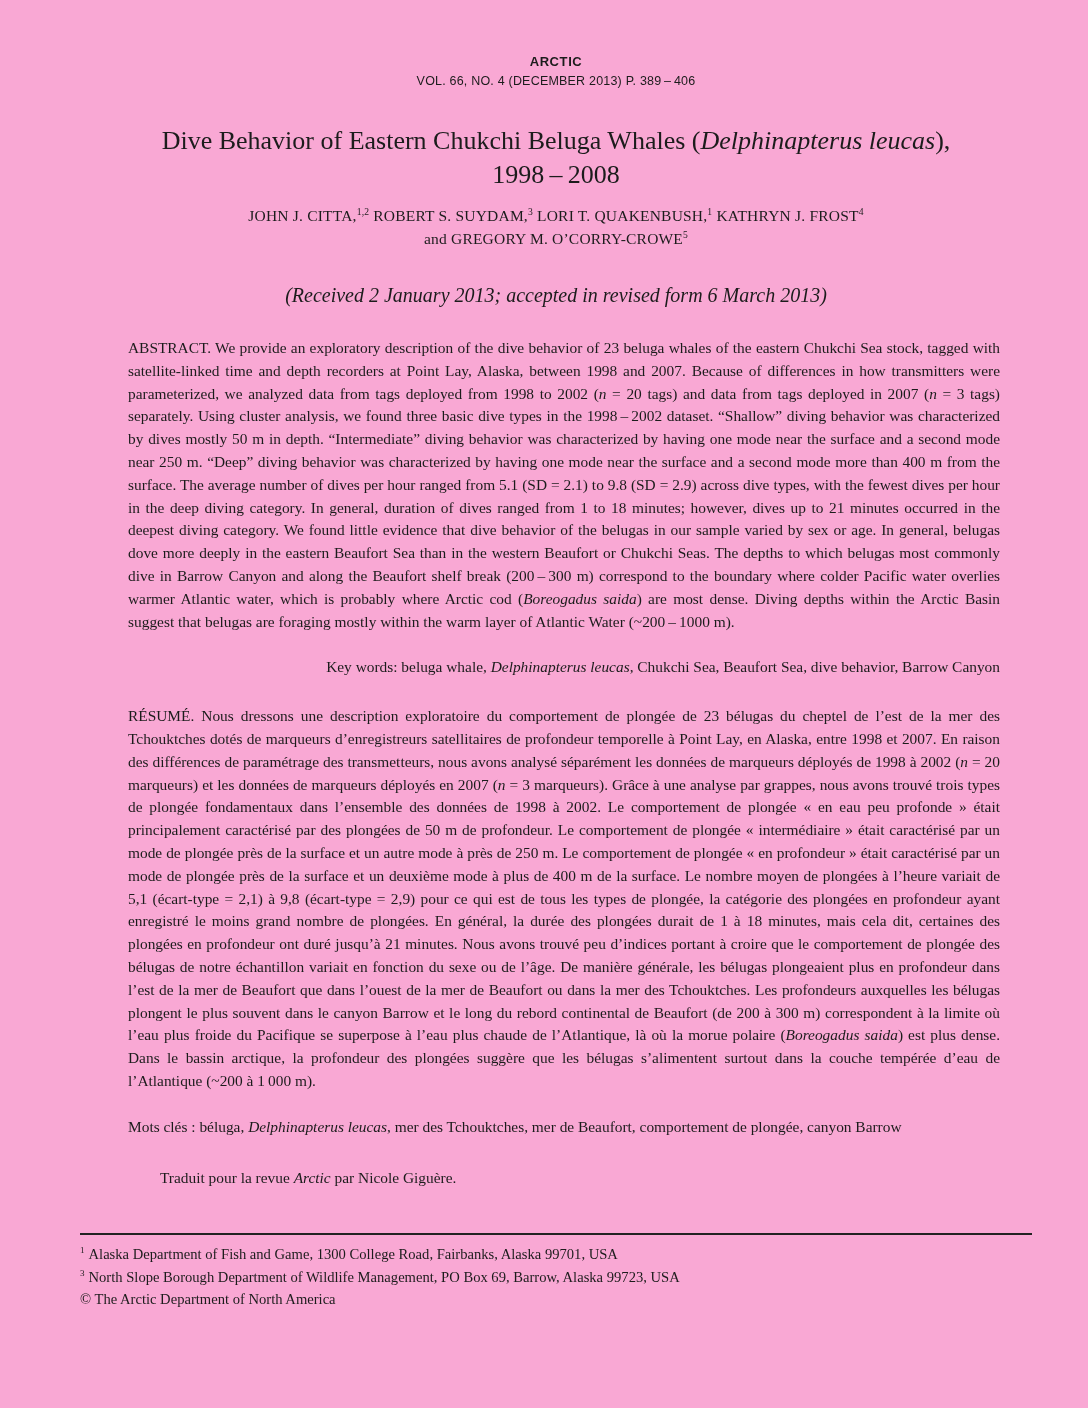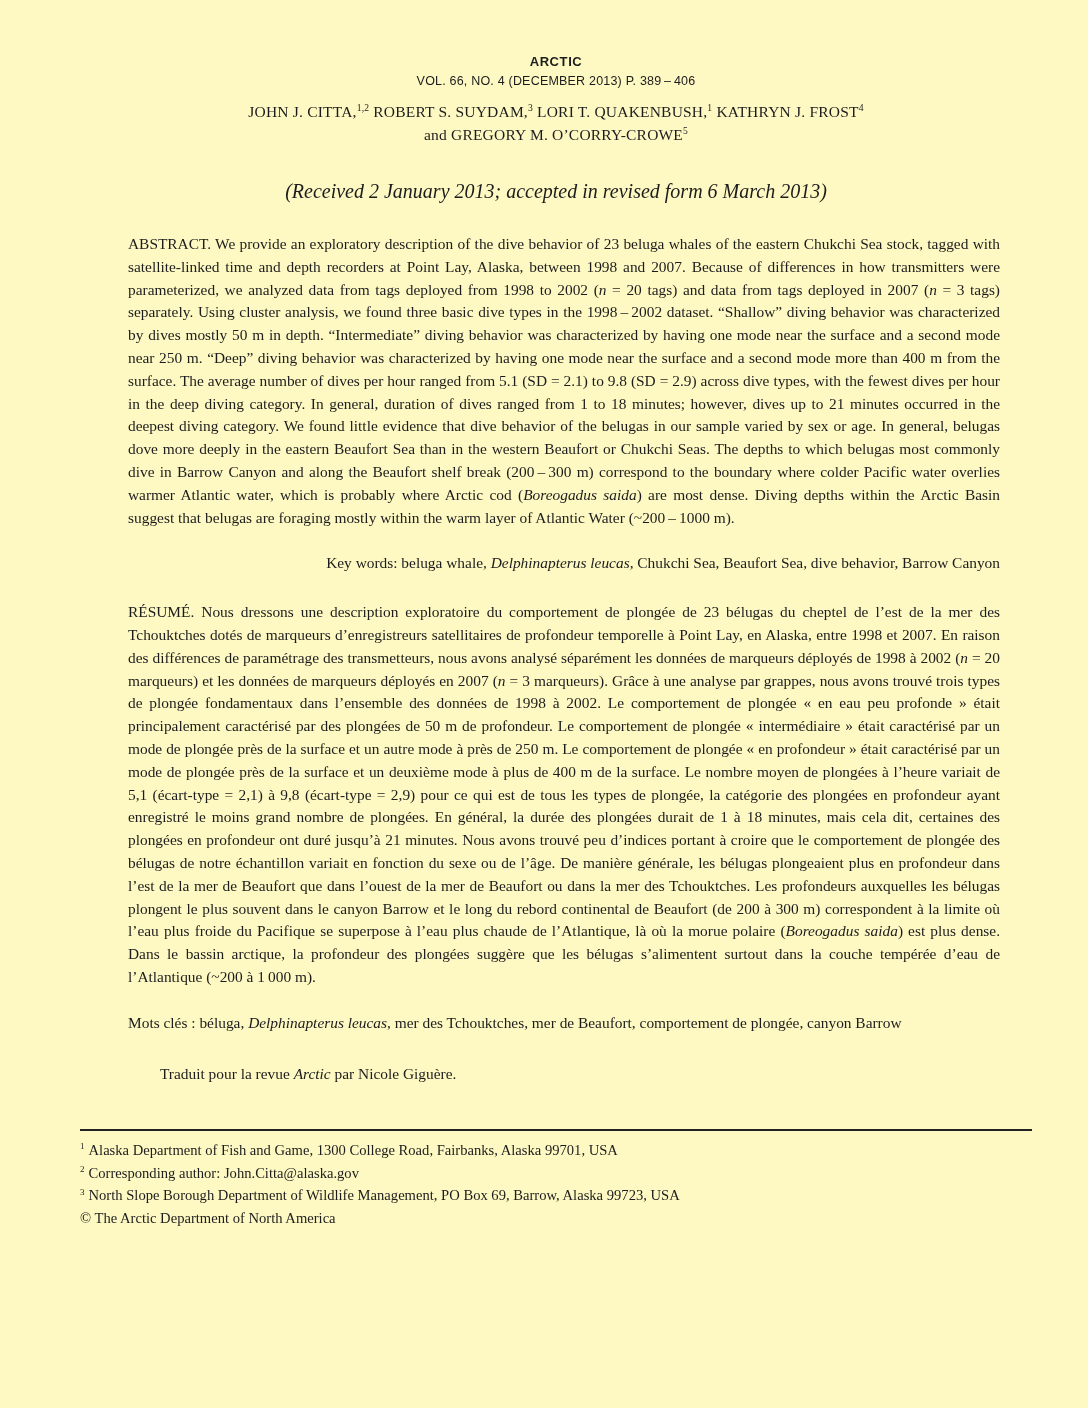--- a/index.html
+++ b/index.html
@@ -6,21 +6,21 @@
   html, body { background: #ffffff; }
   body {
     width: 1088px; height: 1408px;
     color: #1c1c1c;
     font-family: "Liberation Serif", serif;
   }
   .page {
     width: 1088px; height: 1408px;
     padding: 54px 56px 30px 80px;
     overflow: hidden;
-    background: #fef9c3;
+    background: #f9a8d4;
   }
   .journal-head {
     text-align: center;
     font-family: "Liberation Sans", sans-serif;
   }
   .journal-name {
     font-weight: bold;
     font-size: 13px;
     letter-spacing: 0.6px;
   }
@@ -90,20 +90,21 @@
 </head>
 <body>
 
 <div class="page">
 
   <div class="journal-head">
     <div class="journal-name">ARCTIC</div>
     <div class="journal-vol">VOL. 66, NO. 4 (DECEMBER 2013) P. 389 – 406</div>
   </div>
 
+  <h1 class="title"><span>Dive Behavior of Eastern Chukchi Beluga Whales (</span><i>Delphinapterus leucas</i><span>),</span><br><span>1998 – 2008</span></h1>
 
   <div class="authors">
     <div class="authors-line"><span>JOHN J. CITTA,</span><sup>1,2</sup><span> ROBERT S. SUYDAM,</span><sup>3</sup><span> LORI T. QUAKENBUSH,</span><sup>1</sup><span> KATHRYN J. FROST</span><sup>4</sup></div>
     <div class="authors-line"><span>and GREGORY M. O’CORRY-CROWE</span><sup>5</sup></div>
   </div>
 
   <div class="received">(Received 2 January 2013; accepted in revised form 6 March 2013)</div>
 
   <p class="para abstract"><span>ABSTRACT. We provide an exploratory description of the dive behavior of 23 beluga whales of the eastern Chukchi Sea stock, tagged with satellite-linked time and depth recorders at Point Lay, Alaska, between 1998 and 2007. Because of differences in how transmitters were parameterized, we analyzed data from tags deployed from 1998 to 2002 (</span><i>n</i><span> = 20 tags) and data from tags deployed in 2007 (</span><i>n</i><span> = 3 tags) separately. Using cluster analysis, we found three basic dive types in the 1998 – 2002 dataset. “Shallow” diving behavior was characterized by dives mostly 50 m in depth. “Intermediate” diving behavior was characterized by having one mode near the surface and a second mode near 250 m. “Deep” diving behavior was characterized by having one mode near the surface and a second mode more than 400 m from the surface. The average number of dives per hour ranged from 5.1 (SD = 2.1) to 9.8 (SD = 2.9) across dive types, with the fewest dives per hour in the deep diving category. In general, duration of dives ranged from 1 to 18 minutes; however, dives up to 21 minutes occurred in the deepest diving category. We found little evidence that dive behavior of the belugas in our sample varied by sex or age. In general, belugas dove more deeply in the eastern Beaufort Sea than in the western Beaufort or Chukchi Seas. The depths to which belugas most commonly dive in Barrow Canyon and along the Beaufort shelf break (200 – 300 m) correspond to the boundary where colder Pacific water overlies warmer Atlantic water, which is probably where Arctic cod (</span><i>Boreogadus saida</i><span>) are most dense. Diving depths within the Arctic Basin suggest that belugas are foraging mostly within the warm layer of Atlantic Water (~200 – 1000 m).</span></p>
 
@@ -112,18 +113,17 @@
   <p class="para resume"><span>RÉSUMÉ. Nous dressons une description exploratoire du comportement de plongée de 23 bélugas du cheptel de l’est de la mer des Tchouktches dotés de marqueurs d’enregistreurs satellitaires de profondeur temporelle à Point Lay, en Alaska, entre 1998 et 2007. En raison des différences de paramétrage des transmetteurs, nous avons analysé séparément les données de marqueurs déployés de 1998 à 2002 (</span><i>n</i><span> = 20 marqueurs) et les données de marqueurs déployés en 2007 (</span><i>n</i><span> = 3 marqueurs). Grâce à une analyse par grappes, nous avons trouvé trois types de plongée fondamentaux dans l’ensemble des données de 1998 à 2002. Le comportement de plongée « en eau peu profonde » était principalement caractérisé par des plongées de 50 m de profondeur. Le comportement de plongée « intermédiaire » était caractérisé par un mode de plongée près de la surface et un autre mode à près de 250 m. Le comportement de plongée « en profondeur » était caractérisé par un mode de plongée près de la surface et un deuxième mode à plus de 400 m de la surface. Le nombre moyen de plongées à l’heure variait de 5,1 (écart-type = 2,1) à 9,8 (écart-type = 2,9) pour ce qui est de tous les types de plongée, la catégorie des plongées en profondeur ayant enregistré le moins grand nombre de plongées. En général, la durée des plongées durait de 1 à 18 minutes, mais cela dit, certaines des plongées en profondeur ont duré jusqu’à 21 minutes. Nous avons trouvé peu d’indices portant à croire que le comportement de plongée des bélugas de notre échantillon variait en fonction du sexe ou de l’âge. De manière générale, les bélugas plongeaient plus en profondeur dans l’est de la mer de Beaufort que dans l’ouest de la mer de Beaufort ou dans la mer des Tchouktches. Les profondeurs auxquelles les bélugas plongent le plus souvent dans le canyon Barrow et le long du rebord continental de Beaufort (de 200 à 300 m) correspondent à la limite où l’eau plus froide du Pacifique se superpose à l’eau plus chaude de l’Atlantique, là où la morue polaire (</span><i>Boreogadus saida</i><span>) est plus dense. Dans le bassin arctique, la profondeur des plongées suggère que les bélugas s’alimentent surtout dans la couche tempérée d’eau de l’Atlantique (~200 à 1 000 m).</span></p>
 
   <p class="para motscles"><span>Mots clés : béluga, </span><i>Delphinapterus leucas</i><span>, mer des Tchouktches, mer de Beaufort, comportement de plongée, canyon Barrow</span></p>
 
   <p class="translation"><span>Traduit pour la revue </span><i>Arctic</i><span> par Nicole Giguère.</span></p>
 
   <div class="fn-rule"></div>
 
   <div class="footnotes">
     <div class="fn"><sup>1</sup><span>Alaska Department of Fish and Game, 1300 College Road, Fairbanks, Alaska 99701, USA</span></div>
-    <div class="fn"><sup>2</sup><span>Corresponding author: </span><span>John.Citta@alaska.gov</span></div>
     <div class="fn"><sup>3</sup><span>North Slope Borough Department of Wildlife Management, PO Box 69, Barrow, Alaska 99723, USA</span></div>
     <div class="fn copyright">© The Arctic Department of North America</div>
   </div>
 
 </div>
 
 </body></html>

